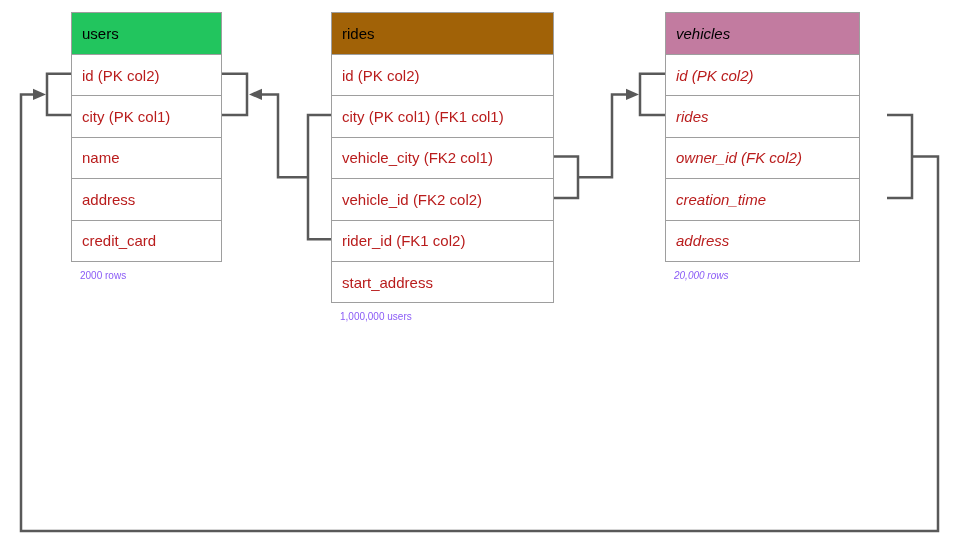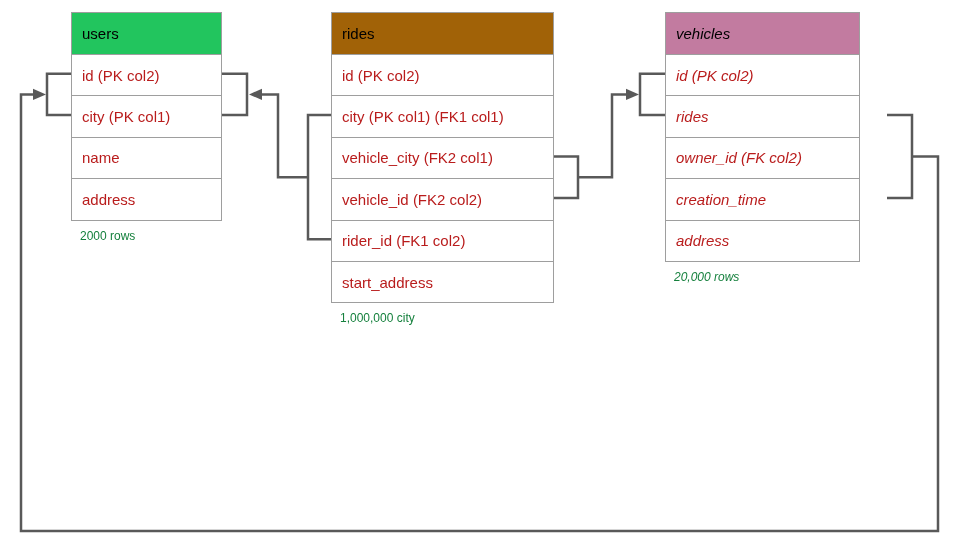--- a/index.html
+++ b/index.html
@@ -60,22 +60,22 @@
     font-size: 15px;
     color: #b91c1c;
     white-space: nowrap;
     overflow: hidden;
   }
   .rowcount {
     position: absolute;
     top: 100%;
     left: 8px;
     margin-top: 9px;
-    font-size: 12px;
-    color: #15803d;
+    font-size: 10px;
+    color: #8b5cf6;
     white-space: nowrap;
   }
 </style>
 </head>
 <body>
 
 <div id="stage">
 
   <svg id="connectors" viewBox="0 0 960 540" xmlns="http://www.w3.org/2000/svg" style="color: rgb(89, 89, 89);">
 
@@ -101,35 +101,36 @@
     </g>
   </svg>
 
   <div class="tbl" id="tbl-users">
     <div class="thead" style="background-color: #22c55e;">users</div>
     <div class="rows">
         <div class="trow">id (PK col2)</div>
         <div class="trow">city (PK col1)</div>
         <div class="trow">name</div>
         <div class="trow">address</div>
+        <div class="trow">credit_card</div>
       </div>
     <div class="rowcount">2000 rows</div>
   </div>
 
   <div class="tbl" id="tbl-rides">
     <div class="thead" style="background-color: #a16207;">rides</div>
     <div class="rows">
         <div class="trow">id (PK col2)</div>
         <div class="trow">city (PK col1) (FK1 col1)</div>
         <div class="trow">vehicle_city (FK2 col1)</div>
         <div class="trow">vehicle_id (FK2 col2)</div>
         <div class="trow">rider_id (FK1 col2)</div>
         <div class="trow">start_address</div>
       </div>
-    <div class="rowcount">1,000,000 city</div>
+    <div class="rowcount">1,000,000 users</div>
   </div>
 
   <div class="tbl" id="tbl-vehicles">
     <div class="thead" style="background-color: rgb(194, 123, 160);">vehicles</div>
     <div class="rows">
         <div class="trow">id (PK col2)</div>
         <div class="trow">rides</div>
         <div class="trow">owner_id (FK col2)</div>
         <div class="trow">creation_time</div>
         <div class="trow">address</div>

